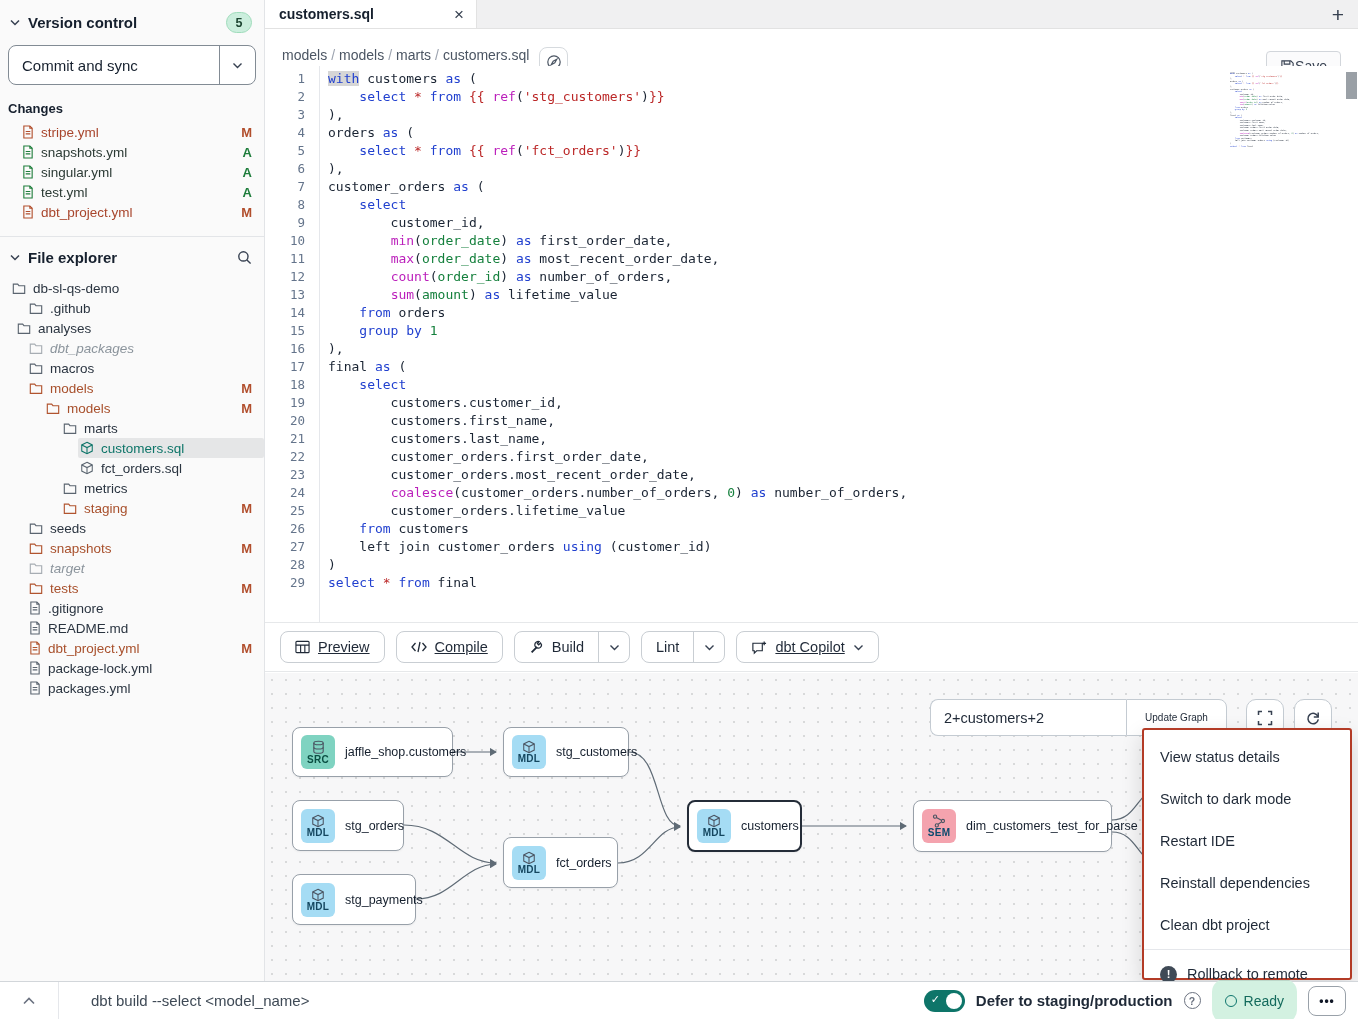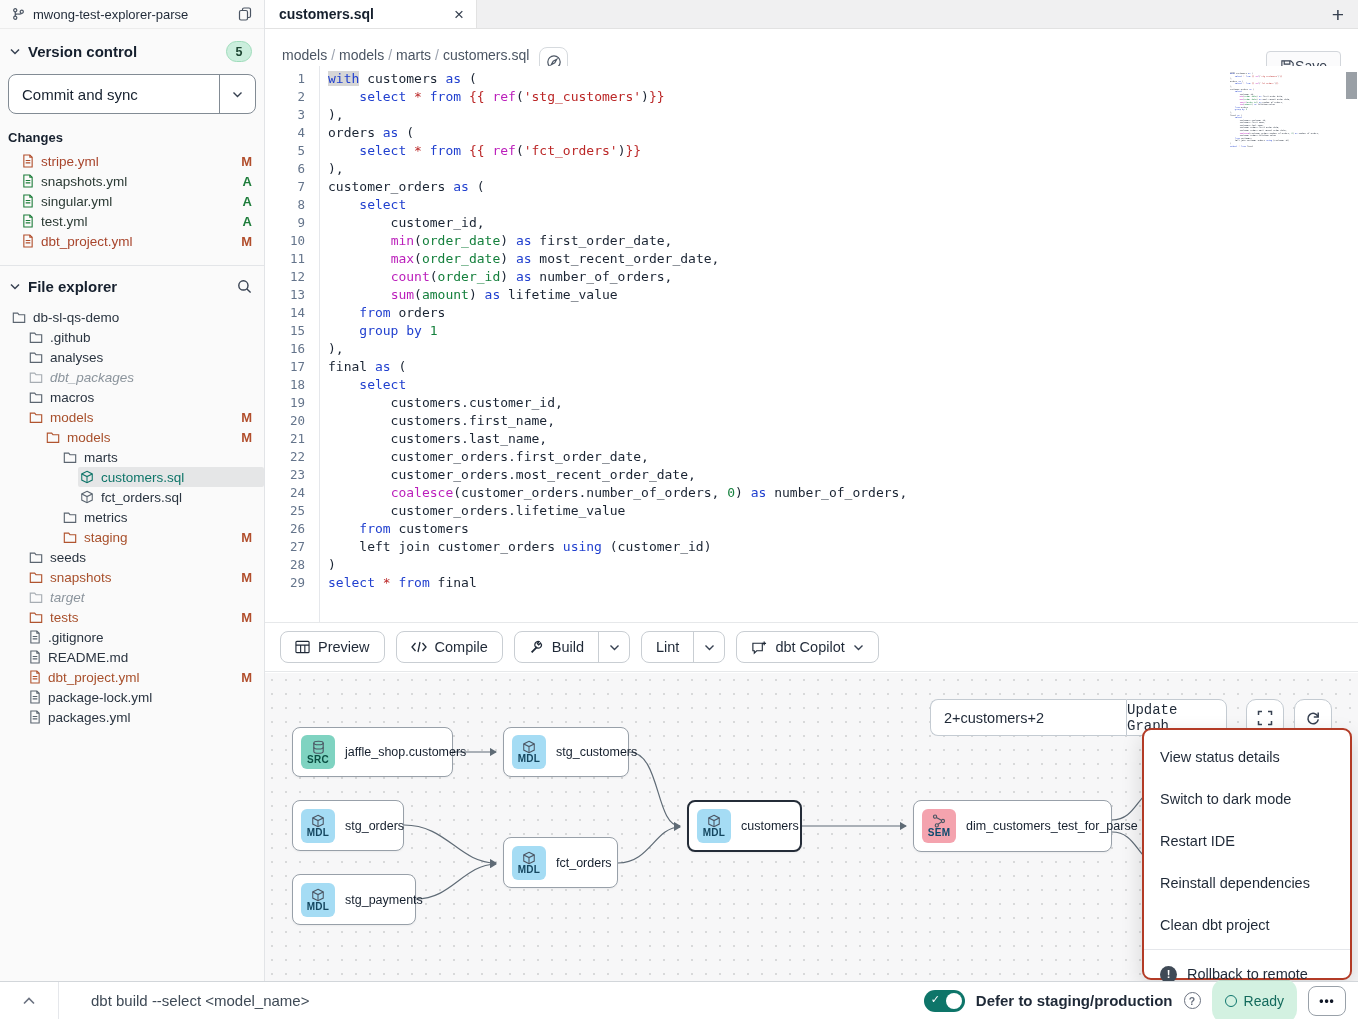--- a/index.html
+++ b/index.html
@@ -78,21 +78,21 @@
   .minimap { position:absolute; top:6px; right:20px; width:108px; font-family:"DejaVu Sans Mono", monospace;
     font-size:2px; line-height:2.6px; white-space:pre; overflow:hidden; pointer-events:none; }
   .vscroll { position:absolute; top:0; right:0; width:14px; height:100%; }
   .vscroll-thumb { position:absolute; top:6px; right:1.5px; width:11px; height:27px; background:#9aa0a6; }
 
   
   .toolbar { position:absolute; left:0; top:622px; right:0; height:50px; background:#fff;
     border-top:1px solid #e6e8ea; border-bottom:1px solid #e6e8ea; display:flex; align-items:center;
     padding-left:15px; gap:11px; }
   .tb-btn { height:32px; border:1px solid #c9ced3; border-radius:8px; background:#fff; display:flex;
-    align-items:center; gap:8px; padding:0 14px; font-size:14.5px; color:#1f2937; cursor:pointer; }
+    align-items:center; gap:8px; padding:0 14px; font-size:14.5px; color:#1f2937; cursor:pointer;text-decoration:underline; }
   .tb-split { height:32px; border:1px solid #c9ced3; border-radius:8px; background:#fff; display:flex;
     align-items:stretch; overflow:hidden; }
   .tb-split .seg { display:flex; align-items:center; gap:8px; padding:0 14px; font-size:14.5px; cursor:pointer; }
   .tb-split .caret { width:31px; border-left:1px solid #c9ced3; display:flex; align-items:center; justify-content:center; cursor:pointer; }
   .result-tabs { position:absolute; left:575px; top:0; height:50px; display:flex; gap:36px; align-items:center; }
   .rtab { height:50px; display:flex; align-items:center; font-size:14.5px; color:#374151; cursor:pointer; position:relative; }
   .rtab.active { color:#111827; }
   .rtab.active::after { content:""; position:absolute; left:-6px; right:-6px; bottom:0; height:3px; background:#343b46; }
 
   
@@ -105,26 +105,26 @@
   .node-badge { width:34px; height:34px; border-radius:6px; display:flex; flex-direction:column;
     align-items:center; justify-content:center; gap:0px; flex:0 0 auto; }
   .node-badge .sub { font-size:10px; font-weight:700; letter-spacing:.3px; margin-top:-1px; }
   .node-label { font-size:12.5px; color:#16202e; white-space:nowrap; }
   .b-src { background:#7fd3c1; color:#0b4f43; } .b-mdl { background:#a5dcf4; color:#14465f; } .b-sem { background:#f4a3ae; color:#0c4a6e; }
 
   .lin-search { position:absolute; left:665px; top:26px; height:37px; display:flex; }
   .lin-input { width:196px; height:37px; border:1px solid #c4cbd2; border-right:none; border-radius:8px 0 0 8px;
     background:#fff; font-size:14.5px; color:#1f2937; padding:0 13px; font-family:"Liberation Sans",sans-serif; }
   .lin-update { width:101px; height:37px; border:1px solid #c4cbd2; border-radius:0 8px 8px 0; background:#fff;
-    font-size:14px; color:#1f2937; display:flex; align-items:center; justify-content:center; cursor:pointer;font-family:Liberation Mono, monospace; }
+    font-size:10px; color:#1f2937; display:flex; align-items:center; justify-content:center; cursor:pointer; }
   .lin-iconbtn { position:absolute; top:26px; width:38px; height:38px; background:#fff; border:1px solid #c4cbd2;
     border-radius:10px; display:flex; align-items:center; justify-content:center; cursor:pointer; }
 
   .ctx-menu { position:absolute; left:877px; top:55px; width:210px; height:252px; background:#fff;
-    border:2px solid var(--c-menu-border); border-radius:9px; box-shadow:0 8px 22px rgba(0,0,0,.14);
+    border:2px solid var(--c-menu-border); border-radius:3px; box-shadow:0 8px 22px rgba(0,0,0,.14);
     padding:6px 0; z-index:20; }
   .ctx-item { height:42px; display:flex; align-items:center; gap:10px; padding:0 16px; font-size:14.5px;
     color:#1f2937; cursor:pointer; }
   .ctx-div { border:none; border-top:1px solid #e5e7eb; margin:3px 0; }
   .alert-dot { width:17px; height:17px; border-radius:50%; background:#3f4a56; color:#fff; font-size:11px;
     font-weight:700; display:flex; align-items:center; justify-content:center; }
 
   
   .statusbar { position:absolute; left:0; right:0; top:981px; height:38px; background:#fff;
     border-top:1px solid #d2d6da; display:flex; align-items:center; }
@@ -145,37 +145,20 @@
   .more-btn { width:38px; height:30px; border:1px solid #99a1a9; border-radius:8px; background:#fff;
     display:flex; align-items:center; justify-content:center; font-size:12px; letter-spacing:1px;
     color:#111827; font-weight:700; cursor:pointer; }
 </style>
 </head>
 <body>
 
 <div class="app">
 
   <div class="sidebar">
-    <div class="branch-row">
-      <span class="icn">
-        <svg width="13" height="14" viewBox="0 0 14 14" fill="none" stroke="currentColor" stroke-width="1.3">
-          <circle cx="3.5" cy="3" r="1.7"></circle>
-            <circle cx="3.5" cy="11" r="1.7"></circle>
-            <circle cx="10.5" cy="4.5" r="1.7"></circle>
-          <path d="M3.5 4.7 V9.3 M3.5 8 C3.5 6 10.5 8 10.5 6.2"></path>
-        </svg>
-        </span>
-      <span class="branch-name">mwong-test-explorer-parse</span>
-      <span class="icn">
-        <svg width="14" height="14" viewBox="0 0 14 14" fill="none" stroke="currentColor" stroke-width="1.2">
-          <rect x="4.5" y="1" width="8" height="9.5" rx="1.5"></rect>
-            <rect x="1.5" y="3.5" width="8" height="9.5" rx="1.5" fill="#fafafa"></rect>
-        </svg>
-        </span>
-    </div>
 
     <div class="vc-header">
       <span class="icn">
         <svg width="10" height="7" viewBox="0 0 10 7" fill="none" stroke="#374151" stroke-width="1.5">
             <path d="M1 1.5 L5 5.5 L9 1.5"></path>
           </svg>
         </span>
       <span class="sec-title">Version control</span>
       <span class="vc-badge">5</span>
     </div>
@@ -278,21 +261,21 @@
         <div class="tree-row tr-default" style="padding-left: 27px;">
           <span class="tree-inner">
             <span class="icn">
               <svg width="14" height="13" viewBox="0 0 16 14" fill="none" stroke="currentColor" stroke-width="1.3">
                 <path d="M1.5 12.5 V2 h5 l1.4 1.8 h6.6 v8.7 z"></path>
               </svg>
             </span>
             <span>.github</span>
           </span>
         </div>
-        <div class="tree-row tr-default" style="padding-left: 27px;">
+        <div class="tree-row tr-default" style="padding-left: 15px;">
           <span class="tree-inner">
             <span class="icn">
               <svg width="14" height="13" viewBox="0 0 16 14" fill="none" stroke="currentColor" stroke-width="1.3">
                 <path d="M1.5 12.5 V2 h5 l1.4 1.8 h6.6 v8.7 z"></path>
               </svg>
             </span>
             <span>analyses</span>
           </span>
         </div>
         <div class="tree-row tr-muted" style="padding-left: 27px;">

